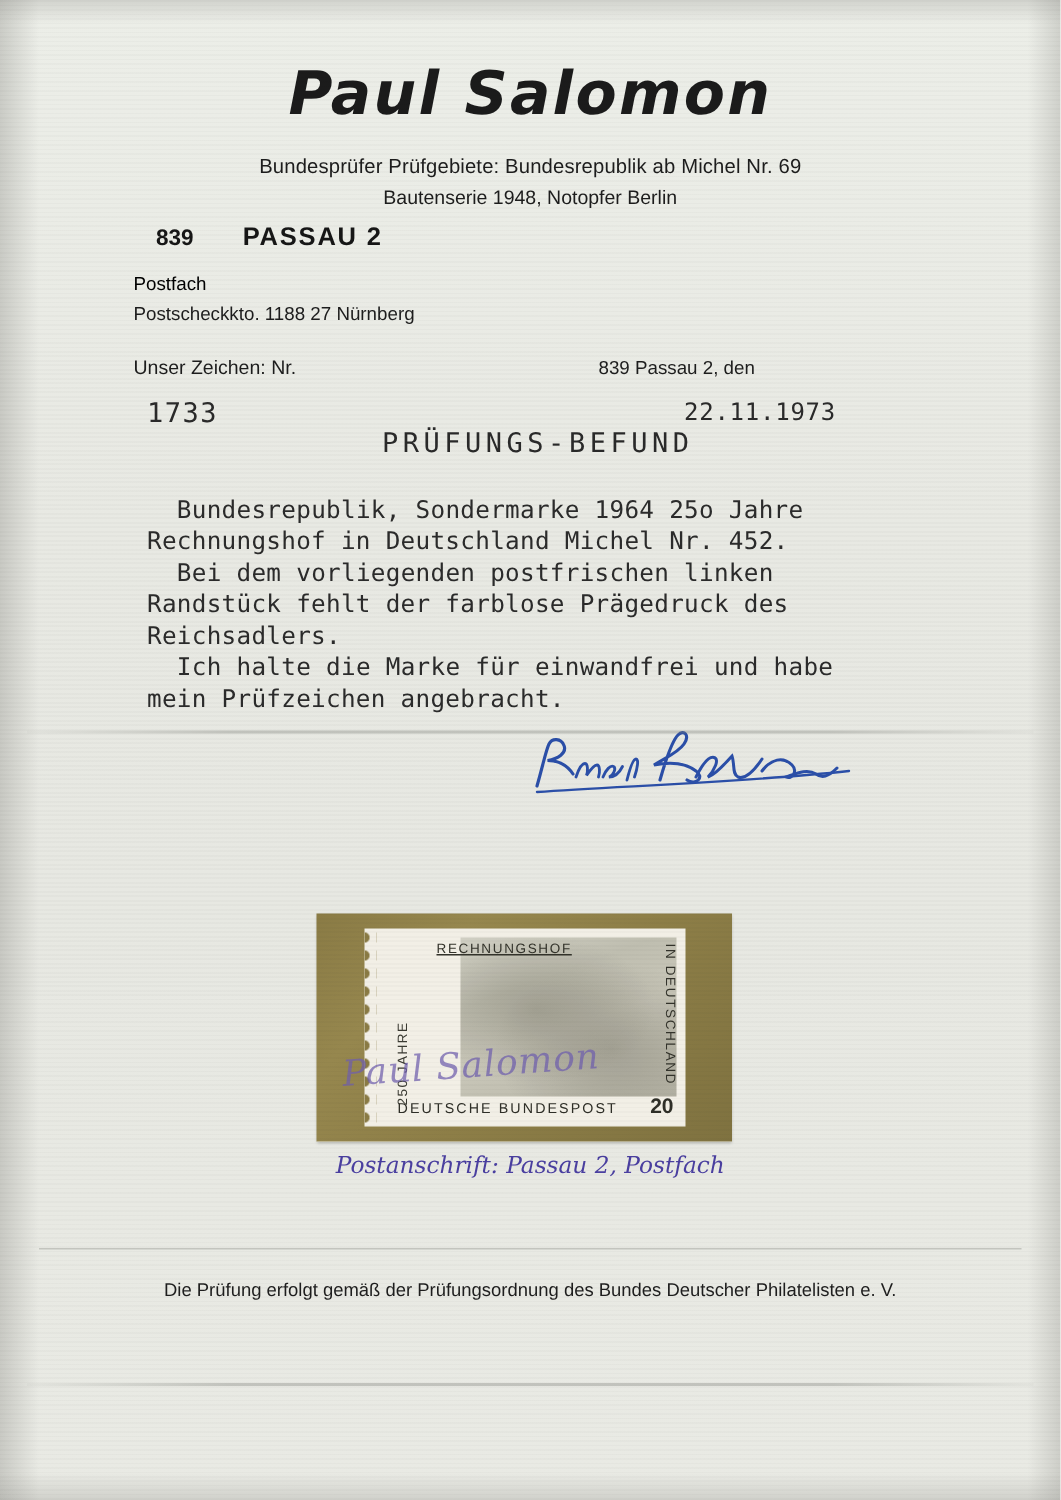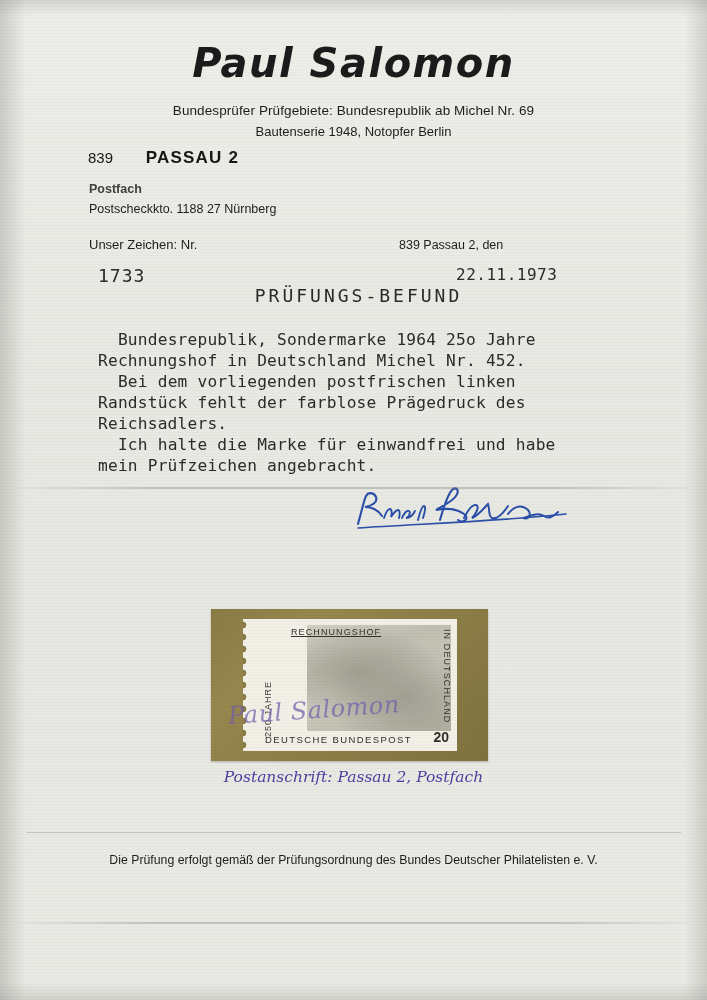--- a/index.html
+++ b/index.html
@@ -99,37 +99,37 @@
   }
 
   .office-line {
     position: absolute;
     left: 88px;
     top: 148px;
     font-size: 17px;
     color: #161616;
   }
   .office-line .plz {
-    font-weight: normal;
+    font-weight: bold;
     font-size: 15px;
+    margin-left: 16px;
   }
   .office-line .city {
     font-weight: bold;
     letter-spacing: 1.2px;
     font-size: 17px;
     padding-left: 28px;
   }
 
   .addr1 {
     position: absolute;
     left: 89px;
     top: 182px;
     font-size: 12.5px;
-    color: #404040;
-    font-weight: bold;
+    color: #000000;
   }
   .addr2 {
     position: absolute;
     left: 89px;
     top: 202px;
     font-size: 12.5px;
     color: #1d1d1d;
   }
 
   .ref-label {

